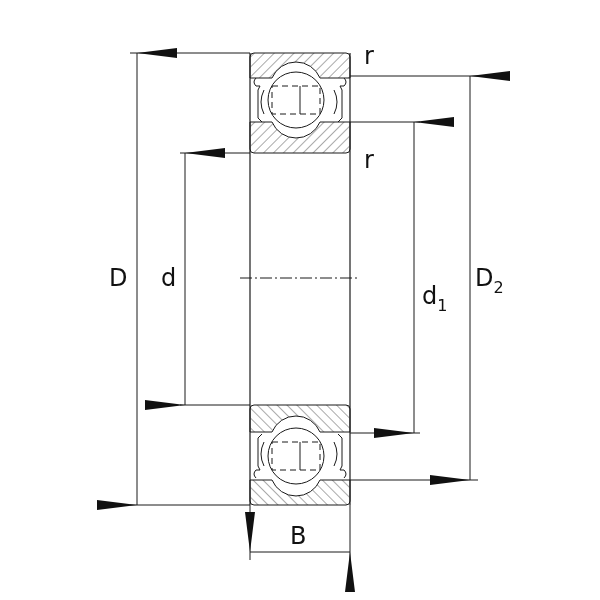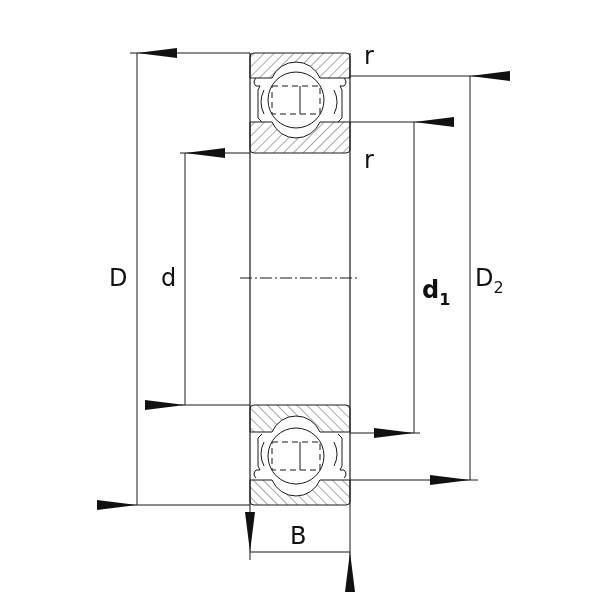--- a/index.html
+++ b/index.html
@@ -79,17 +79,17 @@
     <line x1="137" y1="53" x2="137" y2="505" marker-start="url(#arr)" marker-end="url(#arr)"></line>
     <line x1="185" y1="153" x2="185" y2="405" marker-start="url(#arr)" marker-end="url(#arr)"></line>
     <line x1="414" y1="122" x2="414" y2="433" marker-start="url(#arr)" marker-end="url(#arr)"></line>
     <line x1="470" y1="76" x2="470" y2="480" marker-start="url(#arr)" marker-end="url(#arr)"></line>
     <line x1="250" y1="552" x2="350" y2="552" marker-start="url(#arr)" marker-end="url(#arr)"></line>
   </g>
 </svg>
 
 <div class="lbl" style="left:109px;top:266px;">D</div>
 <div class="lbl" style="left:161px;top:266px;">d</div>
-<div class="lbl" style="left:422px;top:278px;font-weight:bold;"><span>d</span><span class="sub">1</span></div>
+<div class="lbl" style="left:422px;top:284px;"><span>d</span><span class="sub">1</span></div>
 <div class="lbl" style="left:475px;top:266px;text-align:center;"><span>D</span><span class="sub">2</span></div>
 <div class="lbl" style="left:290px;top:524px;">B</div>
 <div class="lbl" style="left:364px;top:44px;">r</div>
 <div class="lbl" style="left:364px;top:148px;">r</div>
 
 </body></html>

